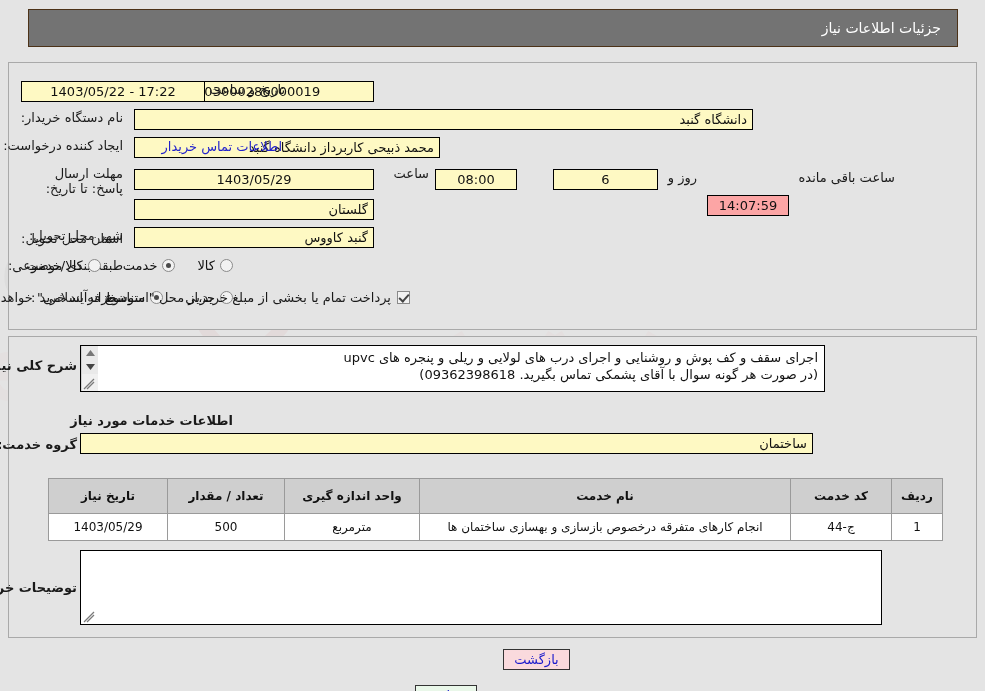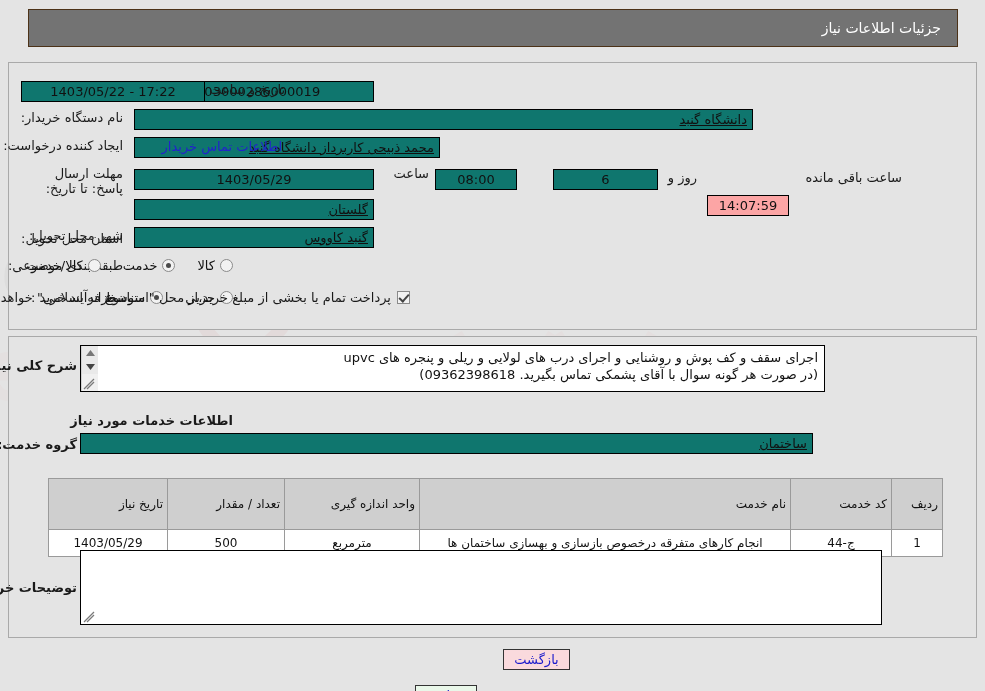--- a/index.html
+++ b/index.html
@@ -69,33 +69,33 @@
     z-index: 12;
   }
   .lbl {
     font-size: 13px;
     color: #1a1a1a;
     text-align: right;
   }
   .lbl-bold { font-weight: bold; }
 
   .fld {
-    background: #0f766e;
+    background: #fef9c3;
     border: 1px solid #000000;
     box-sizing: border-box;
     height: 21px;
     line-height: 19px;
     font-size: 13px;
     color: #111;
     padding: 0 5px;
     text-align: center;
     overflow: hidden;
     white-space: nowrap;
   }
-  .fld.right  { text-align: right; text-decoration: underline; }
+  .fld.right  { text-align: right; }
   .fld.yellow { background: #fca5a5; margin-top: 26px; }
 
   .link {
     color: #2222cc;
     font-size: 13px;
     cursor: pointer;
     margin-left: 48px;
   }
 
   
@@ -200,25 +200,25 @@
     width: 895px;
     border-collapse: collapse;
     z-index: 12;
     background: #fff;
     font-size: 12px;
   }
   .tbl th {
     background: #cfcfcf;
     border: 1px solid #9a9a9a;
     height: 26px;
-    font-weight: normal;
+    font-weight: bold;
     font-size: 12px;
     color: #111;
-    text-align: right;
-    padding: 12px 4px;
+    text-align: center;
+    padding: 4px 4px;
   }
   .tbl td {
     background: #ffffff;
     border: 1px solid #9a9a9a;
     height: 26px;
     text-align: center;
     font-size: 12px;
     color: #111;
     padding: 0 4px;
   }
@@ -289,21 +289,21 @@
 <div class="fld" style="position:absolute; right:611px; top:169px; width:240px; z-index:12;">1403/05/29</div>
 <div class="row" style="right:556px; top:166px;">
   <span class="lbl">ساعت</span>
 </div>
 <div class="fld" style="position:absolute; right:468px; top:169px; width:82px; z-index:12;">08:00</div>
 <div class="fld" style="position:absolute; right:327px; top:169px; width:105px; z-index:12;">6</div>
 <div class="row" style="right:288px; top:170px;">
   <span class="lbl">روز و</span>
 </div>
 <div class="fld yellow" style="position:absolute; right:196px; top:169px; width:82px; z-index:12;">14:07:59</div>
-<div class="row" style="right:83px; top:170px;justify-content:flex-end;">
+<div class="row" style="right:90px; top:170px;justify-content:flex-end;">
   <span class="lbl">ساعت باقی مانده</span>
 </div>
 
 <div class="row" style="right:862px; top:200px;margin-top:31px;">
   <span class="lbl">استان محل تحویل:</span>
 </div>
 <div class="fld right" style="position:absolute; right:611px; top:199px; width:240px; z-index:12;">گلستان</div>
 
 <div class="row" style="right:862px; top:228px;">
   <span class="lbl">شهر محل تحویل:</span>

